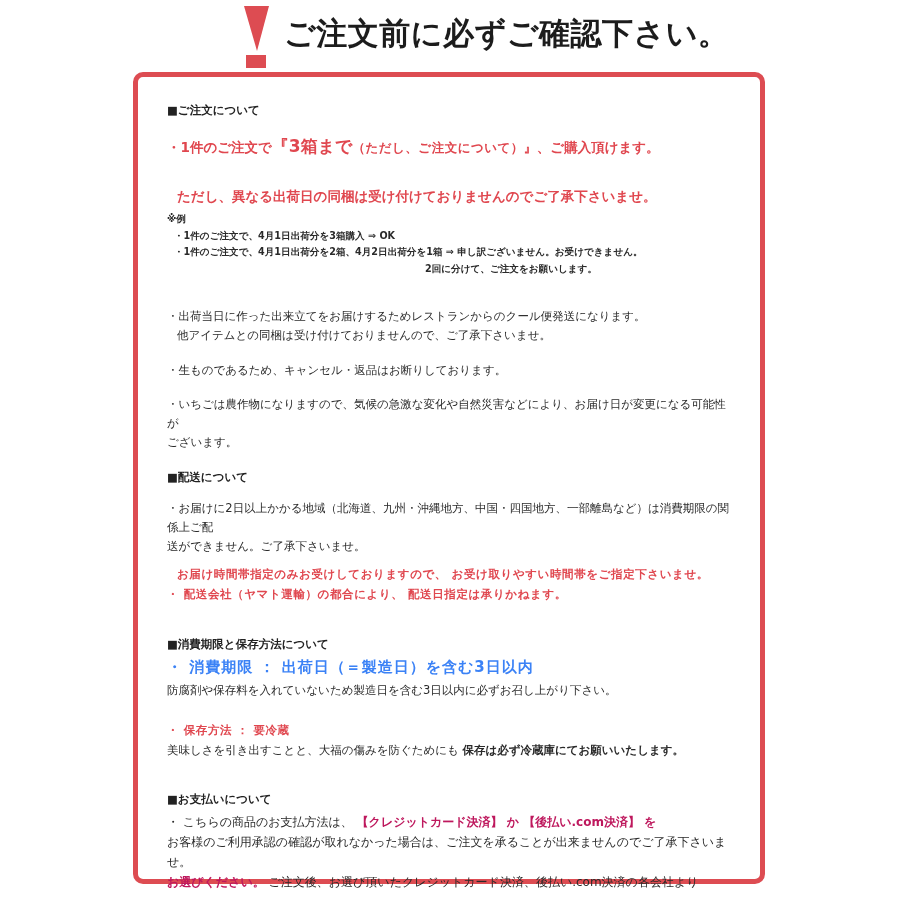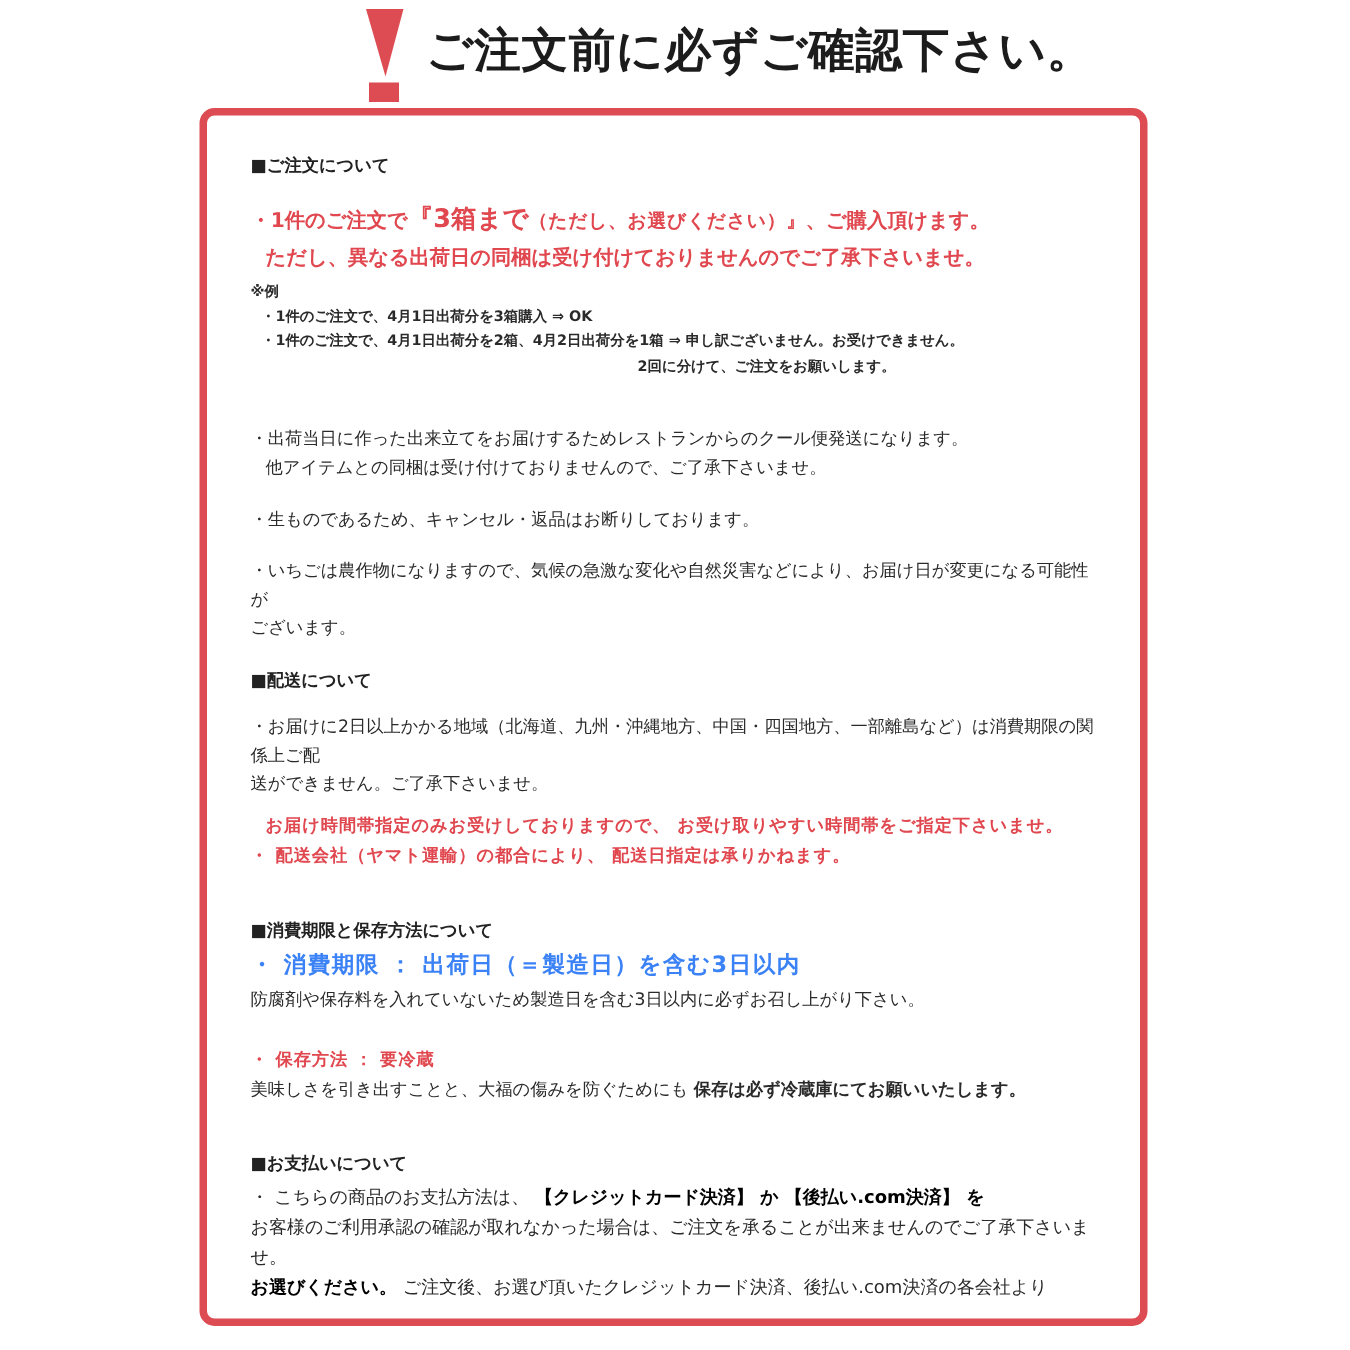--- a/index.html
+++ b/index.html
@@ -145,21 +145,21 @@
     margin: 0 0 1px 0;
     line-height: 1.6;
   }
   .pay-line {
     font-size: 12px;
     line-height: 1.68;
     margin: 0;
     color: #2a2a2a;
   }
   .pay-line .hl {
-    color: #000000;
+    color: #be185d;
     font-weight: 700;
   }
 </style>
 </head>
 <body>
 
 <div class="header">
   <div class="excl-mark">
     <div class="excl-bar"></div>
     <div class="excl-dot"></div>
@@ -167,23 +167,23 @@
   <div class="header-title">ご注文前に必ずご確認下さい。</div>
 </div>
 
 <div class="notice-box">
   <div class="box-inner">
 
     <div class="sec-head">■ご注文について</div>
     <div class="gap-s"></div>
 
     <p class="redline">
-      <span>・1件のご注文で</span><span class="big">『3箱まで</span><span class="sm">（ただし、お選びください）』</span><span>、ご購入頂けます。</span>
-    </p>
-    <p class="redline" style="padding-left:10px;">ただし、異なる出荷日の同梱は受け付けておりませんのでご了承下さいませ。</p>
+      <span>・1件のご注文で</span><span class="big">『3箱まで</span><span class="sm">（ただし、ご注文について）』</span><span>、ご購入頂けます。</span>
+    </p>
+    <p class="redline" style="padding-left:10px;margin-top:24px;">ただし、異なる出荷日の同梱は受け付けておりませんのでご了承下さいませ。</p>
 
     <p class="example">
       <span>※例</span><br>
       <span class="indent">・1件のご注文で、4月1日出荷分を3箱購入 ⇒ OK</span><br>
       <span class="indent">・1件のご注文で、4月1日出荷分を2箱、4月2日出荷分を1箱 ⇒ 申し訳ございません。お受けできません。</span>
       <span class="tail">2回に分けて、ご注文をお願いします。</span>
     </p>
 
     <div class="gap-xl"></div>
 

